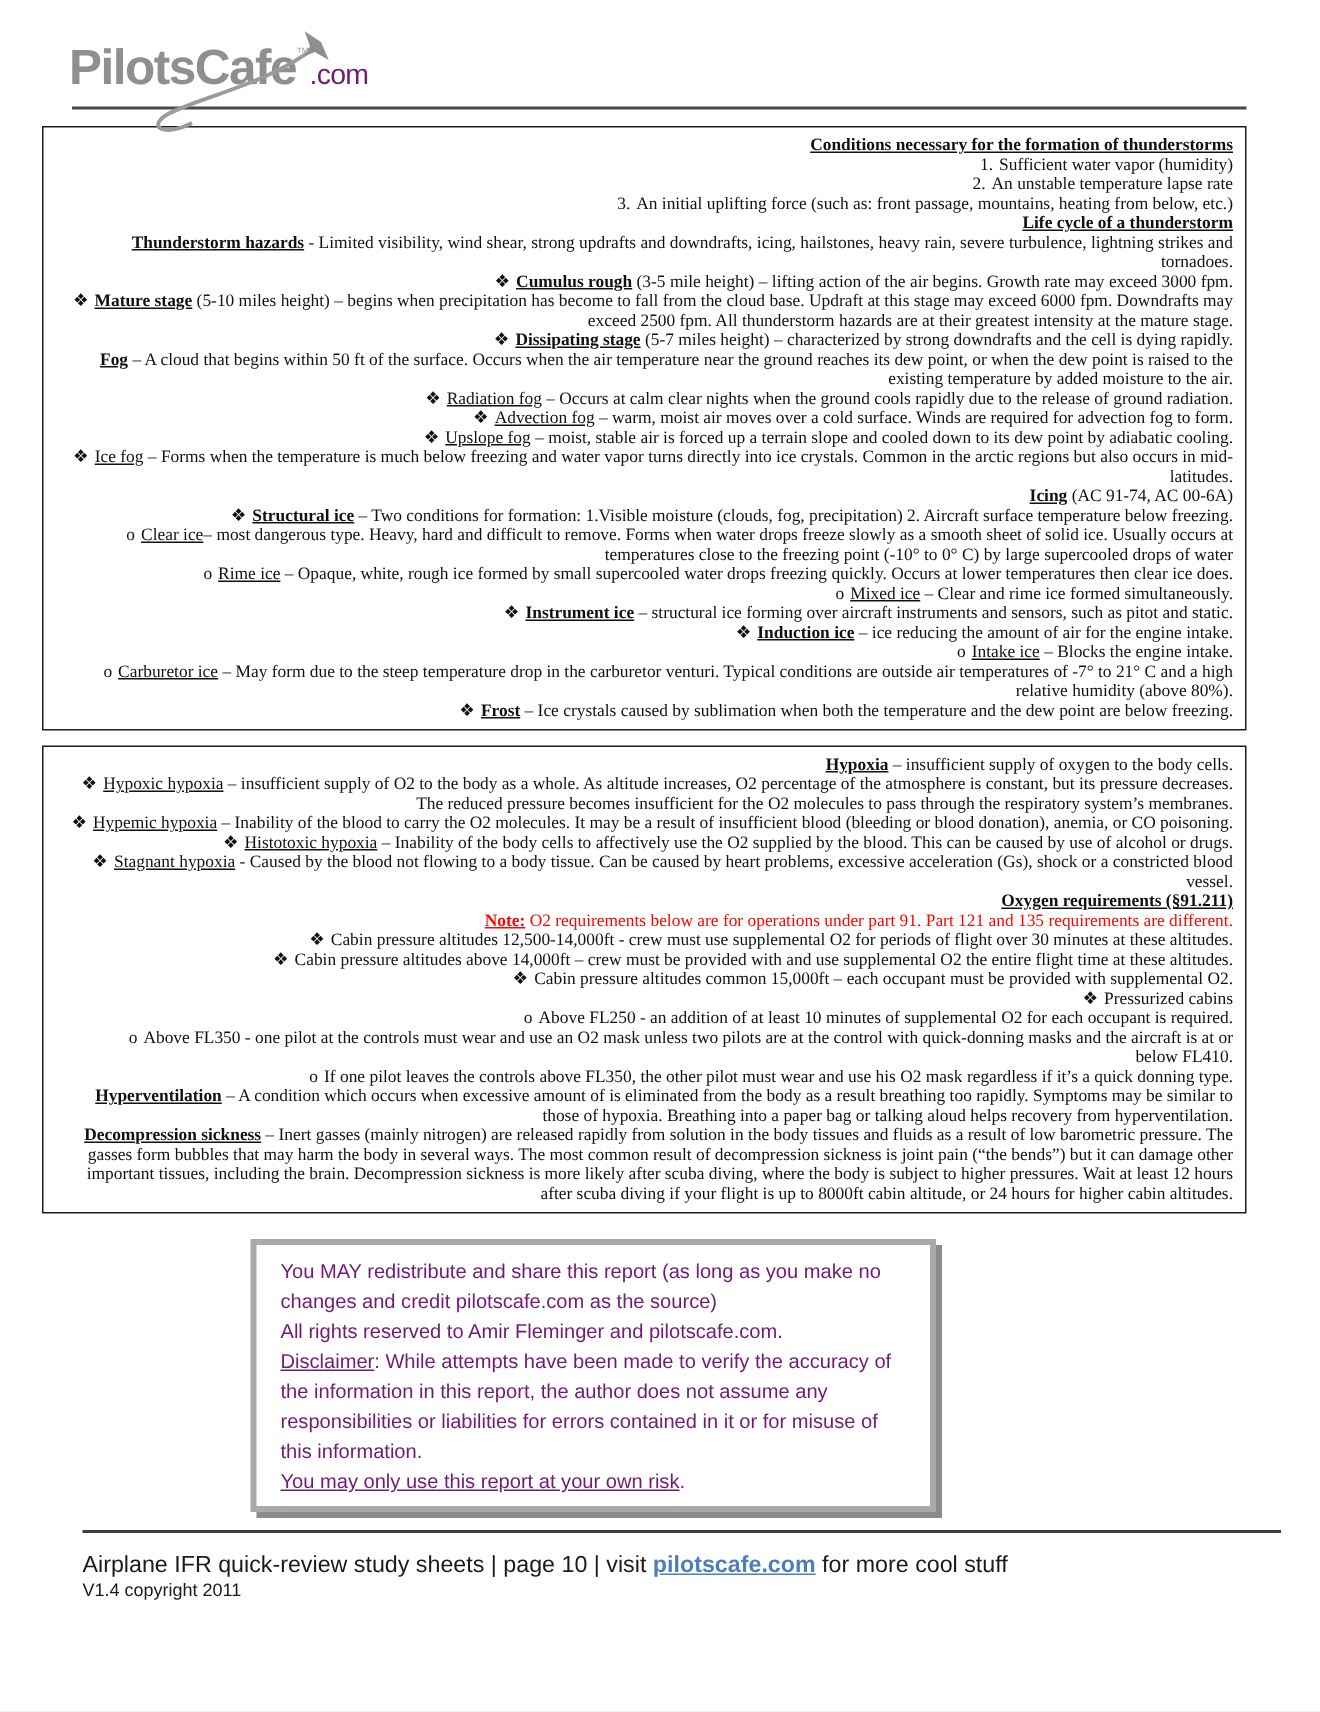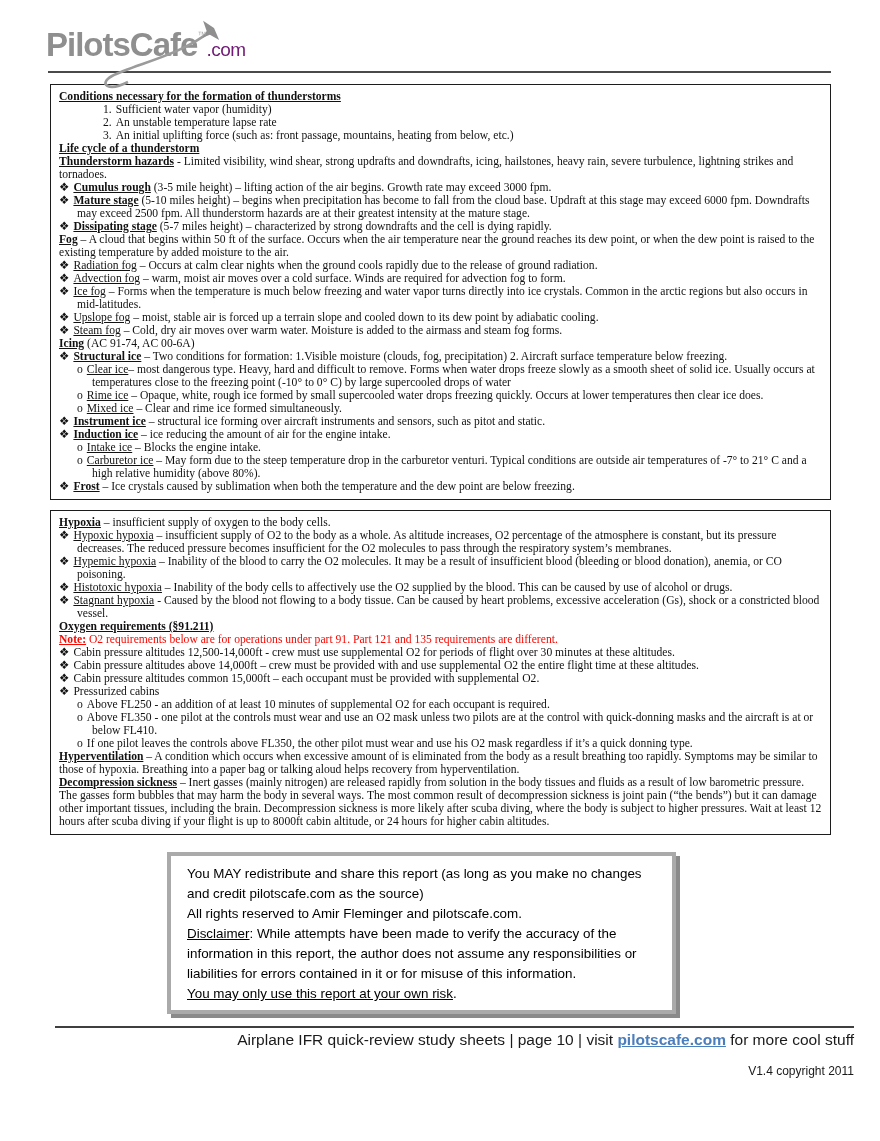--- a/index.html
+++ b/index.html
@@ -17,60 +17,60 @@
   .logo-rule{position:absolute;left:48px;right:49px;bottom:11px;height:2px;background:#4a4a4a;}
   .logo{position:absolute;left:46px;top:26px;white-space:nowrap;
         font-family:"Liberation Sans","DejaVu Sans",sans-serif;}
   .logo-main{font-size:33px;font-weight:bold;color:#8f8f8f;letter-spacing:-1px;}
   .logo-tm{font-size:9px;color:#a9a9a9;vertical-align:top;position:relative;top:4px;}
   .logo-suffix{font-size:19px;color:#701a75;letter-spacing:-0.5px;}
   .logo-swoosh{position:absolute;left:44px;top:-22px;pointer-events:none;}
   
   .content-box{
     box-sizing:border-box;
-    margin:0 49px 0 50px;
+    margin:0 49px 0 28px;
     border:1px solid #1c1c1c;
     padding:5px 8px 6px 8px;
-    font-size:11.6px;line-height:13px;
+    font-size:11.6px;line-height:13px;text-align:right;
   }
   .box2{margin-top:10px;}
   .line{display:block;}
   .ind0{padding-left:0;}
   .ind1{padding-left:18px;text-indent:-18px;}
   .ind2{padding-left:33px;text-indent:-15px;}
   .ind3{padding-left:66px;text-indent:-22px;}
   .marker{display:inline;padding-right:4px;}
   .fb{font-weight:bold;}
   .fu{text-decoration:underline;}
   .fr{color:#f70800;}
   
   .disclaimer{
     box-sizing:border-box;
-    width:509px;
+    width:457px;
     margin:17px 0 0 167px;
     border:4px solid #aaaaaa;
     box-shadow:4px 4px 0 0 #8a8a8a;
     padding:8px 14px 6px 16px;
     font-family:"Liberation Sans","DejaVu Sans",sans-serif;
     font-size:13.4px;line-height:20px;
-    color:#000000;
+    color:#701a75;
     background:#fff;
   }
   .disclaimer .line{padding:0;text-indent:0;}
   
   .footer{
     margin:12px 26px 0 55px;
     border-top:2px solid #3f3f3f;
-    padding-top:3px;
-    text-align:right;
+    padding-top:13px;
+    text-align:left;
     font-family:"Liberation Sans","DejaVu Sans",sans-serif;
   }
   .footer-line1{font-size:15.5px;color:#1a1a1a;}
   .footer-link{color:#4a7ebc;font-weight:bold;text-decoration:underline;cursor:pointer;}
-  .footer-line2{font-size:12px;color:#1a1a1a;margin-top:15px;}
+  .footer-line2{font-size:12px;color:#1a1a1a;margin-top:0;}
 </style>
 </head>
 <body>
 
 <div class="page">
 
   <div class="header">
     <div class="logo-rule"></div>
     <div class="logo">
       <svg class="logo-swoosh" width="220" height="95" viewBox="0 0 220 95">
@@ -89,23 +89,22 @@
       <div class="line ind3"><span class="marker">2.</span><span>An unstable temperature lapse rate</span></div>
       <div class="line ind3"><span class="marker">3.</span><span>An initial uplifting force (such as: front passage, mountains, heating from below, etc.)</span></div>
       <div class="line ind0"><span class="fb fu">Life cycle of a thunderstorm</span></div>
       <div class="line ind0"><span class="fb fu">Thunderstorm hazards</span><span> - Limited visibility, wind shear, strong updrafts and downdrafts, icing, hailstones, heavy rain, severe turbulence, lightning strikes and tornadoes.</span></div>
       <div class="line ind1"><span class="marker">❖</span><span class="fb fu">Cumulus rough</span><span> (3-5 mile height) – lifting action of the air begins. Growth rate may exceed 3000 fpm.</span></div>
       <div class="line ind1"><span class="marker">❖</span><span class="fb fu">Mature stage</span><span> (5-10 miles height) – begins when precipitation has become to fall from the cloud base. Updraft at this stage may exceed 6000 fpm. Downdrafts may exceed 2500 fpm. All thunderstorm hazards are at their greatest intensity at the mature stage.</span></div>
       <div class="line ind1"><span class="marker">❖</span><span class="fb fu">Dissipating stage</span><span> (5-7 miles height) – characterized by strong downdrafts and the cell is dying rapidly.</span></div>
       <div class="line ind0"><span class="fb fu">Fog</span><span> – A cloud that begins within 50 ft of the surface. Occurs when the air temperature near the ground reaches its dew point, or when the dew point is raised to the existing temperature by added moisture to the air.</span></div>
       <div class="line ind1"><span class="marker">❖</span><span class="fu">Radiation fog</span><span> – Occurs at calm clear nights when the ground cools rapidly due to the release of ground radiation.</span></div>
       <div class="line ind1"><span class="marker">❖</span><span class="fu">Advection fog</span><span> – warm, moist air moves over a cold surface. Winds are required for advection fog to form.</span></div>
+      <div class="line ind1"><span class="marker">❖</span><span class="fu">Upslope fog</span><span> – moist, stable air is forced up a terrain slope and cooled down to its dew point by adiabatic cooling.</span></div>
       <div class="line ind1"><span class="marker">❖</span><span class="fu">Ice fog</span><span> – Forms when the temperature is much below freezing and water vapor turns directly into ice crystals. Common in the arctic regions but also occurs in mid-latitudes.</span></div>
-      <div class="line ind1"><span class="marker">❖</span><span class="fu">Upslope fog</span><span> – moist, stable air is forced up a terrain slope and cooled down to its dew point by adiabatic cooling.</span></div>
-      <div class="line ind1"><span class="marker">❖</span><span class="fu">Steam fog</span><span> – Cold, dry air moves over warm water. Moisture is added to the airmass and steam fog forms.</span></div>
       <div class="line ind0"><span class="fb fu">Icing</span><span> (AC 91-74, AC 00-6A)</span></div>
       <div class="line ind1"><span class="marker">❖</span><span class="fb fu">Structural ice</span><span> – Two conditions for formation: 1.Visible moisture (clouds, fog, precipitation) 2. Aircraft surface temperature below freezing.</span></div>
       <div class="line ind2"><span class="marker">o</span><span class="fu">Clear ice</span><span>– most dangerous type. Heavy, hard and difficult to remove. Forms when water drops freeze slowly as a smooth sheet of solid ice. Usually occurs at temperatures close to the freezing point (-10° to 0° C) by large supercooled drops of water</span></div>
       <div class="line ind2"><span class="marker">o</span><span class="fu">Rime ice</span><span> – Opaque, white, rough ice formed by small supercooled water drops freezing quickly. Occurs at lower temperatures then clear ice does.</span></div>
       <div class="line ind2"><span class="marker">o</span><span class="fu">Mixed ice</span><span> – Clear and rime ice formed simultaneously.</span></div>
       <div class="line ind1"><span class="marker">❖</span><span class="fb fu">Instrument ice</span><span> – structural ice forming over aircraft instruments and sensors, such as pitot and static.</span></div>
       <div class="line ind1"><span class="marker">❖</span><span class="fb fu">Induction ice</span><span> – ice reducing the amount of air for the engine intake.</span></div>
       <div class="line ind2"><span class="marker">o</span><span class="fu">Intake ice</span><span> – Blocks the engine intake.</span></div>
       <div class="line ind2"><span class="marker">o</span><span class="fu">Carburetor ice</span><span> – May form due to the steep temperature drop in the carburetor venturi. Typical conditions are outside air temperatures of -7° to 21° C and a high relative humidity (above 80%).</span></div>
       <div class="line ind1"><span class="marker">❖</span><span class="fb fu">Frost</span><span> – Ice crystals caused by sublimation when both the temperature and the dew point are below freezing.</span></div>

